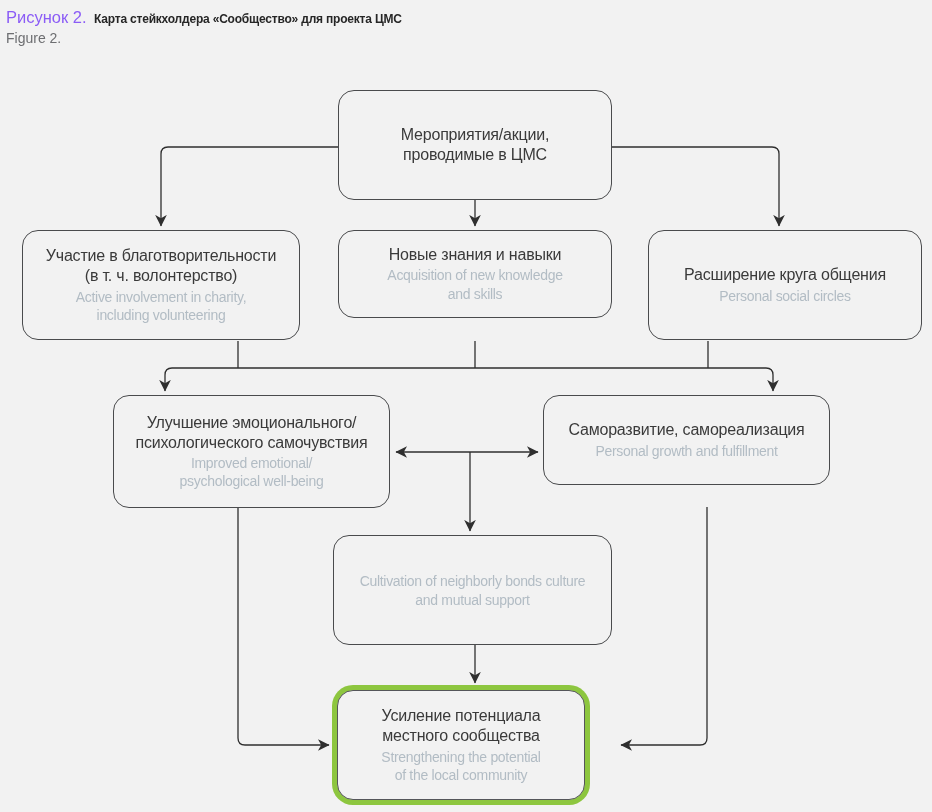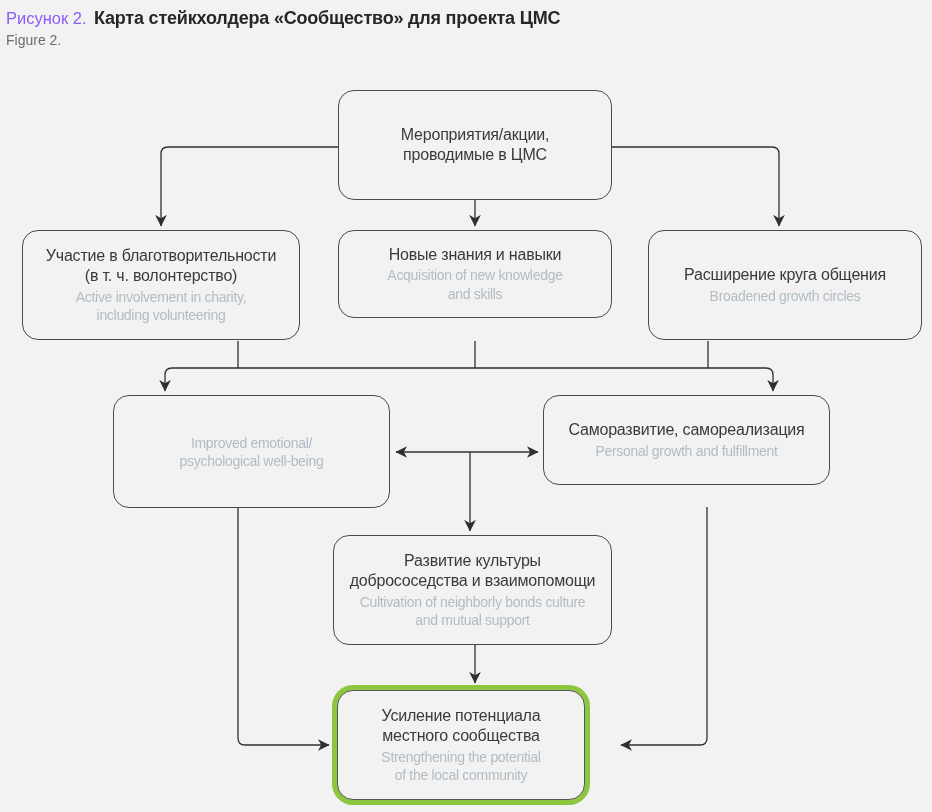--- a/index.html
+++ b/index.html
@@ -12,21 +12,21 @@
   }
   
   .header{
     position:absolute;left:6px;top:8px;
     display:grid;
     grid-template-columns:88px auto;
     grid-row-gap:3px;
     align-items:baseline;
   }
   .h-label{color:#8b5cf6;font-size:16.5px;}
-  .h-title-ru{color:#262626;font-size:18px;font-weight:bold;letter-spacing:-0.2px;}
+  .h-title-ru{color:#262626;font-size:12px;font-weight:bold;letter-spacing:-0.2px;}
   .h-label-en{color:#6d6e71;font-size:14px;}
   .h-title-en{color:#5b87a0;font-size:14px;font-weight:bold;}
   
   .diagram{position:absolute;left:0;top:0;width:932px;height:812px;}
   svg.connectors{position:absolute;left:0;top:0;z-index:0;}
   .node{
     position:absolute;z-index:1;
     box-sizing:border-box;
     background:#f2f2f2;
     border:1.2px solid #4a4b4d;
@@ -120,36 +120,36 @@
   </div>
 
   <div class="node" id="n-knowledge">
     <div class="ru">Новые знания и навыки</div>
     <div class="en">Acquisition of new knowledge
 and skills</div>
   </div>
 
   <div class="node" id="n-social">
     <div class="ru">Расширение круга общения</div>
-    <div class="en">Broadened growth circles</div>
+    <div class="en">Personal social circles</div>
   </div>
 
   <div class="node" id="n-wellbeing">
+    <div class="ru">Улучшение эмоционального/
+психологического самочувствия</div>
     <div class="en">Improved emotional/
 psychological well-being</div>
   </div>
 
   <div class="node" id="n-growth">
     <div class="ru">Саморазвитие, самореализация</div>
     <div class="en">Personal growth and fulfillment</div>
   </div>
 
   <div class="node" id="n-culture">
-    <div class="ru">Развитие культуры
-добрососедства и взаимопомощи</div>
     <div class="en">Cultivation of neighborly bonds culture
 and mutual support</div>
   </div>
 
   <div class="node highlight" id="n-community">
     <div class="ru">Усиление потенциала
 местного сообщества</div>
     <div class="en">Strengthening the potential
 of the local community</div>
   </div>

